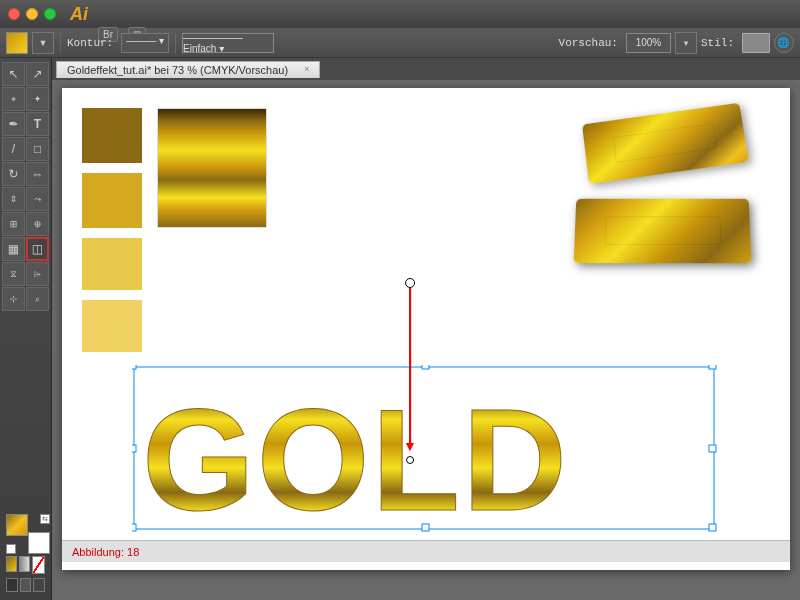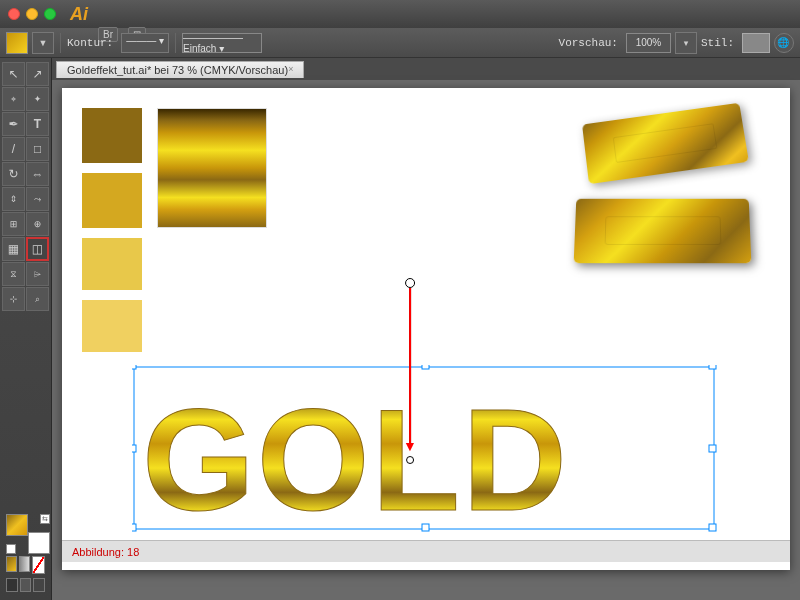--- a/index.html
+++ b/index.html
@@ -70,21 +70,21 @@
     .toolbar-dropdown {
       background: #555;
       border: 1px solid #777;
       color: #ddd;
       font-size: 10px;
       padding: 1px 4px;
       height: 20px;
     }
     .toolbar-separator { width: 1px; height: 20px; background: #666; margin: 0 2px; }
     .stroke-box {
-      width: 80px; height: 20px;
+      width: 92px; height: 20px;
       background: #555;
       border: 1px solid #888;
       display: flex; align-items: center; justify-content: center;
       color: #ddd; font-size: 10px;
     }
     .toolbar-spacer { flex: 1; }
     .opacity-field {
       width: 45px; height: 20px;
       background: #555;
       border: 1px solid #888;
@@ -175,21 +175,21 @@
       align-items: center;
       padding: 0 4px;
     }
     .tab {
       background: linear-gradient(to bottom, #f0f0f0, #d8d8d8);
       border: 1px solid #aaa;
       border-bottom: none;
       padding: 2px 10px;
       font-size: 11px;
       color: #333;
-      display: flex; align-items: flex-start; gap: 0;
+      display: flex; align-items: flex-start; gap: 16px;
     }
     .tab-close { color: #888; font-size: 9px; }
 
     
     #canvas {
       background: white;
       position: absolute;
       top: 30px;
       left: 10px;
       right: 10px;

